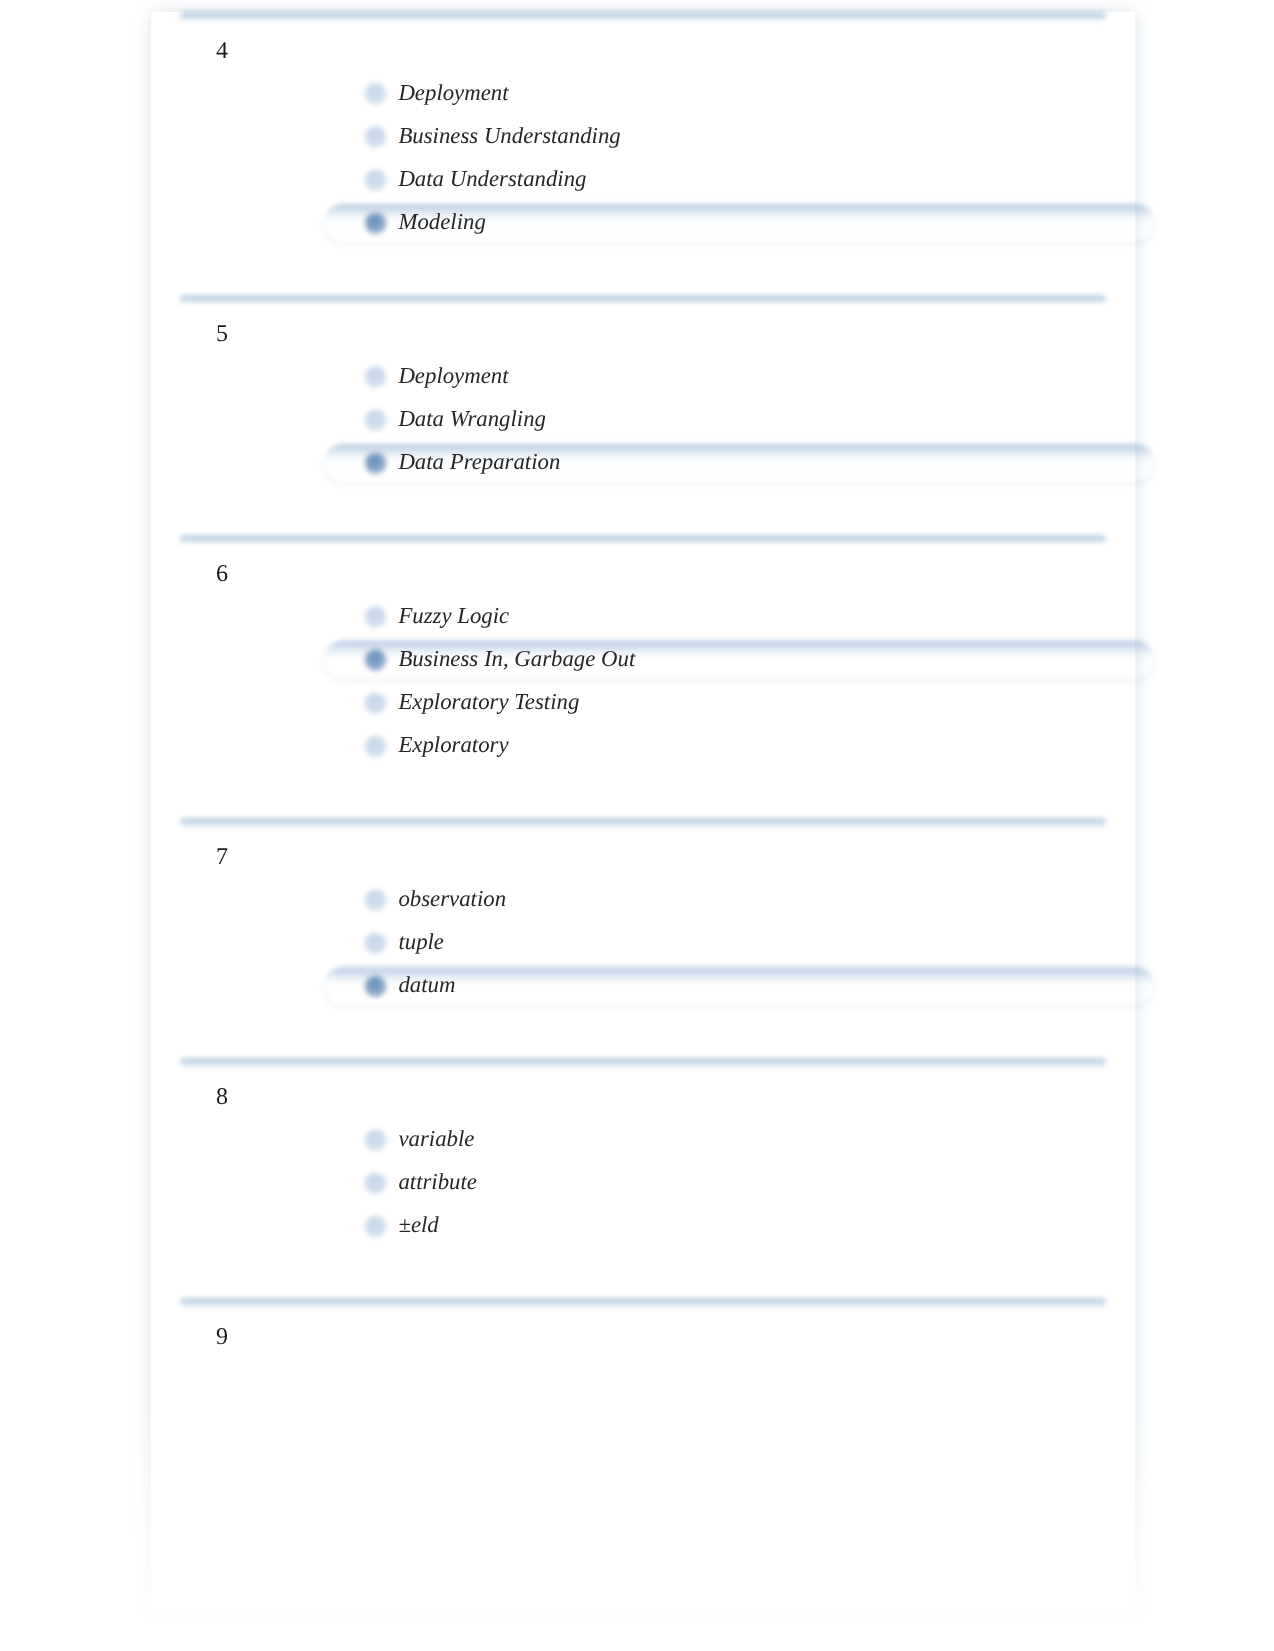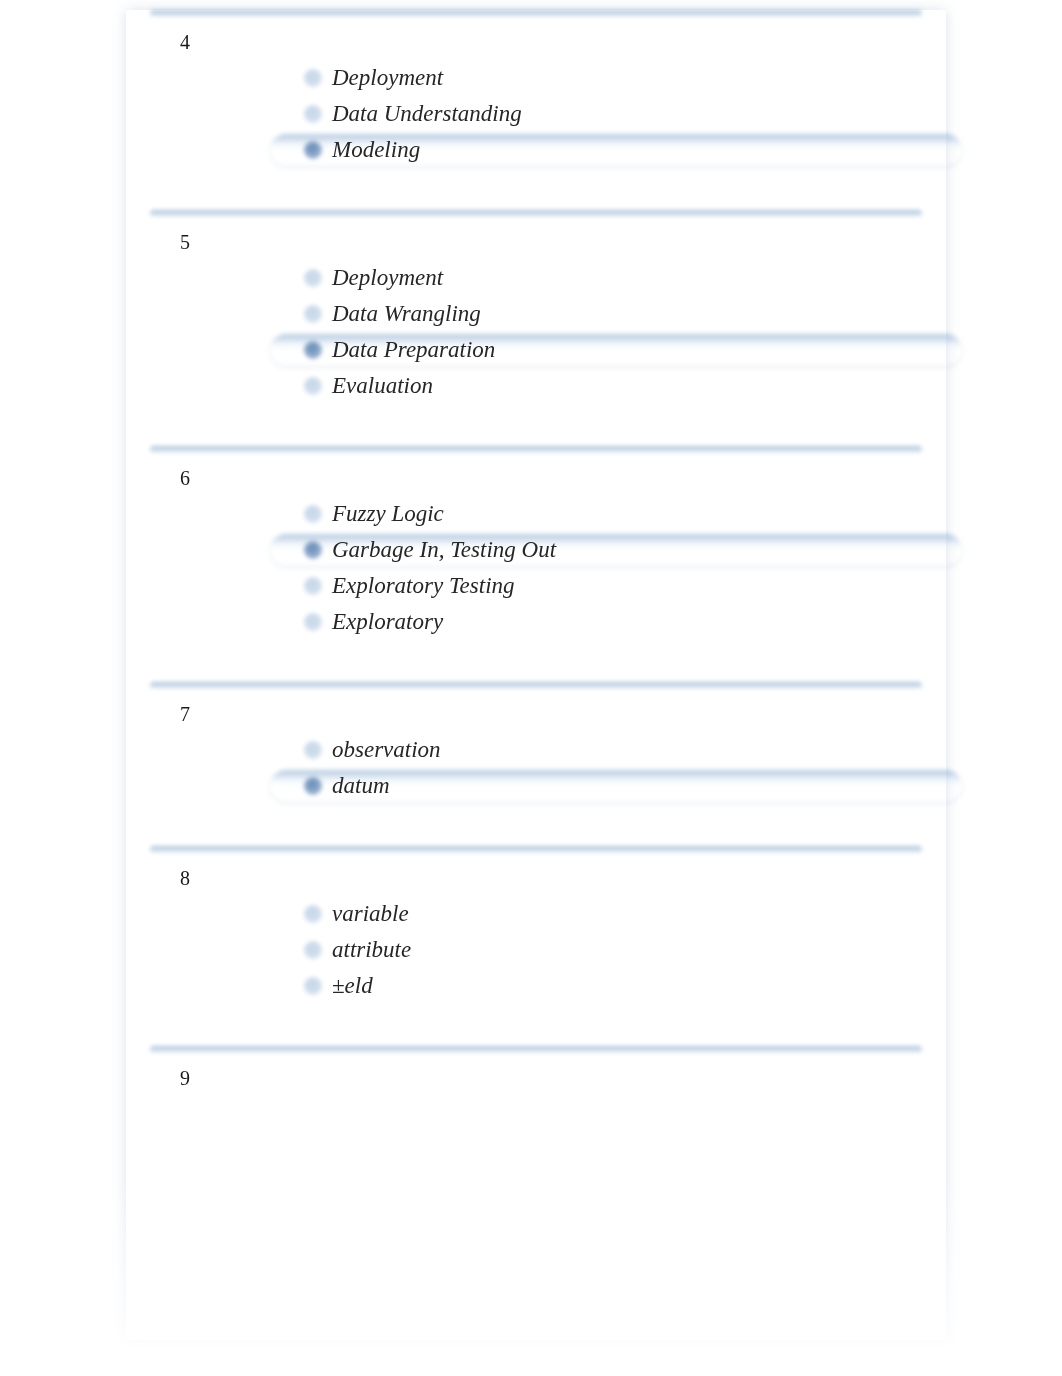--- a/index.html
+++ b/index.html
@@ -69,21 +69,21 @@
     height: 18px;
     border-radius: 9px;
     background: radial-gradient(circle at 45% 40%, rgba(190,210,230,0.9), rgba(150,180,210,0.4) 70%);
     filter: blur(2px);
   }
   .radio-dot.selected {
     background: radial-gradient(circle at 45% 40%, rgba(100,140,185,1), rgba(80,120,170,0.55) 70%);
   }
   .opt-label {
     font-style: italic;
-    font-size: 23px;
+    font-size: 19px;
     color: #262626;
     padding-left: 4px;
     white-space: nowrap;
     z-index: 2;
     position: relative;
   }
   .opt-row.highlight::before {
     content: "";
     position: absolute;
     left: -28px;
@@ -122,20 +122,26 @@
           <div class="opt-row">
             <div class="radio-slot">
               <div class="radio-dot"></div>
             </div>
             <span class="opt-label">Deployment</span>
           </div>
           <div class="opt-row">
             <div class="radio-slot">
               <div class="radio-dot"></div>
             </div>
+            <span class="opt-label">Business Understanding</span>
+          </div>
+          <div class="opt-row">
+            <div class="radio-slot">
+              <div class="radio-dot"></div>
+            </div>
             <span class="opt-label">Data Understanding</span>
           </div>
           <div class="opt-row highlight">
             <div class="radio-slot">
               <div class="radio-dot selected"></div>
             </div>
             <span class="opt-label">Modeling</span>
           </div>
         </div>
       </div>
@@ -154,43 +160,37 @@
               <div class="radio-dot"></div>
             </div>
             <span class="opt-label">Data Wrangling</span>
           </div>
           <div class="opt-row highlight">
             <div class="radio-slot">
               <div class="radio-dot selected"></div>
             </div>
             <span class="opt-label">Data Preparation</span>
           </div>
-          <div class="opt-row">
-            <div class="radio-slot">
-              <div class="radio-dot"></div>
-            </div>
-            <span class="opt-label">Evaluation</span>
-          </div>
         </div>
       </div>
       <div class="qblock">
         <div class="divider"></div>
         <div class="qnum">6</div>
         <div class="options">
           <div class="opt-row">
             <div class="radio-slot">
               <div class="radio-dot"></div>
             </div>
             <span class="opt-label">Fuzzy Logic</span>
           </div>
           <div class="opt-row highlight">
             <div class="radio-slot">
               <div class="radio-dot selected"></div>
             </div>
-            <span class="opt-label">Garbage In, Testing Out</span>
+            <span class="opt-label">Business In, Garbage Out</span>
           </div>
           <div class="opt-row">
             <div class="radio-slot">
               <div class="radio-dot"></div>
             </div>
             <span class="opt-label">Exploratory Testing</span>
           </div>
           <div class="opt-row">
             <div class="radio-slot">
               <div class="radio-dot"></div>
@@ -201,20 +201,26 @@
       </div>
       <div class="qblock">
         <div class="divider"></div>
         <div class="qnum">7</div>
         <div class="options">
           <div class="opt-row">
             <div class="radio-slot">
               <div class="radio-dot"></div>
             </div>
             <span class="opt-label">observation</span>
+          </div>
+          <div class="opt-row">
+            <div class="radio-slot">
+              <div class="radio-dot"></div>
+            </div>
+            <span class="opt-label">tuple</span>
           </div>
           <div class="opt-row highlight">
             <div class="radio-slot">
               <div class="radio-dot selected"></div>
             </div>
             <span class="opt-label">datum</span>
           </div>
         </div>
       </div>
       <div class="qblock">

